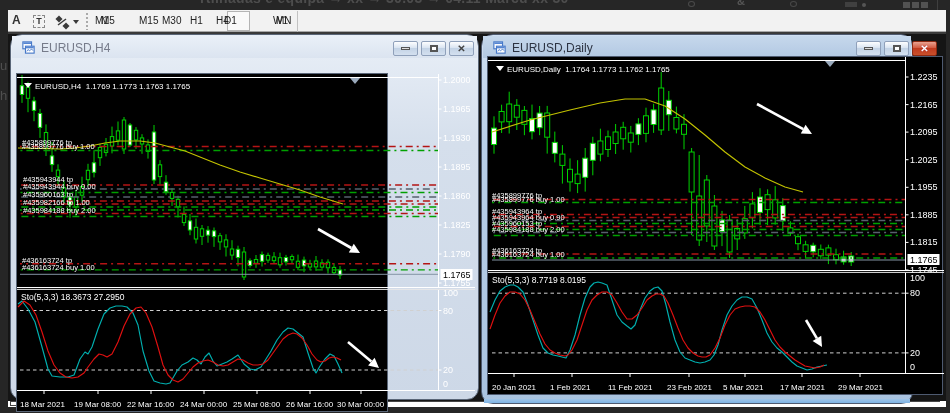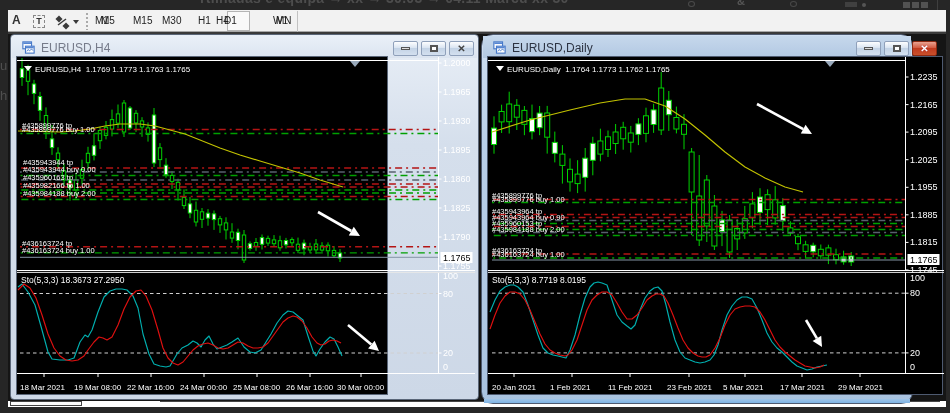--- a/index.html
+++ b/index.html
@@ -26,55 +26,55 @@
 <rect x="9.5" y="9.5" width="5" height="5" transform="rotate(45 12 12)" fill="#3a3a3a"></rect>
 <line x1="4" y1="11" x2="12" y2="5" stroke="#3a3a3a" stroke-width="1.4"></line>
 <polygon points="19,6 25,6 22,10" fill="#3a3a3a"></polygon>
 </svg>
 <div class="abs" style="left:86px;top:13px;width:2px;height:17px;background:repeating-linear-gradient(#aaa 0 2px,#f2f2f2 2px 4px)"></div>
 <div class="abs" style="left:297px;top:11px;width:1px;height:21px;background:#c2c2c2"></div>
 <div class="abs" style="left:227px;top:11px;width:23px;height:20px;background:#f9f9f9;border:1px solid #b4b4b4"></div>
 <div class="abs" style="left:93px;top:15px;width:300px;color:#222;font-size:10px">
 <span style="position:absolute;left:2px">M1</span>
     <span style="position:absolute;left:8px">M5</span>
-<span style="position:absolute;left:40px">M15</span>
+<span style="position:absolute;left:46px">M15</span>
     <span style="position:absolute;left:69px">M30</span>
-<span style="position:absolute;left:105px">H1</span>
+<span style="position:absolute;left:97px">H1</span>
     <span style="position:absolute;left:123px">H4</span>
 <span style="position:absolute;left:131px">D1</span>
     <span style="position:absolute;left:180px">W1</span>
 <span style="position:absolute;left:183px">MN</span>
 </div>
 
 <div class="abs" style="left:8px;top:34px;width:938px;height:367px;background:#151515"></div>
 <div class="abs" style="left:8px;top:401px;width:938px;height:6px;background:#fff"></div>
 <div class="abs" style="left:10px;top:401px;width:72px;height:5px;background:#fdfdfd;border:1px solid #444"></div>
 <div class="abs" style="left:160px;top:401px;width:780px;height:5px;background:#fdfdfd;border-top:1px solid #444"></div>
 <div class="abs" style="left:0px;top:407px;width:950px;height:6px;background:#262626"></div>
 
-<div class="abs" style="left:10px;top:34px;width:469px;height:366px;background:linear-gradient(#e9eff7,#d5dfec 30%,#cdd8e7);border:1px solid #5a6678;border-radius:4px">
+<div class="abs" style="left:10px;top:34px;width:469px;height:366px;background:linear-gradient(#e9eff7,#d5dfec 30%,#cdd8e7);border:1px solid #5a6678;border-radius:12px">
   <div class="abs" style="left:1px;top:1px;right:1px;height:22px;background:linear-gradient(#eaf0f8,#dbe4f0)"></div>
   <svg style="position:absolute;left:11px;top:6px" width="13" height="13" viewBox="0 0 15 15">
 <rect x="1" y="1" width="10" height="8" fill="#ffffff" stroke="#4678c8" stroke-width="1.3"></rect>
 <rect x="1.5" y="1.5" width="9" height="2" fill="#5585d2"></rect>
 <rect x="4" y="6" width="10" height="8" fill="#ffffff" stroke="#4678c8" stroke-width="1.3"></rect>
 <rect x="4.5" y="6.5" width="9" height="2" fill="#5585d2"></rect>
 <polyline points="5.5,12 7,9.8 8.8,11.4 10.6,9.4 13,10.8" fill="none" stroke="#4678c8" stroke-width="1"></polyline>
 </svg>
   <div class="abs" style="left:30px;top:6px;color:#767b8a;font-size:12px">EURUSD,H4</div>
   <div style="position:absolute;left:382px;top:6px;width:25px;height:15px;background:linear-gradient(#fdfeff,#d9e4f1 45%,#c3d3e6 50%,#d4e0ef);border:1px solid #8fa0ba;border-radius:2px;display:flex;align-items:center;justify-content:center;">
       <span style="display:inline-block;width:9px;height:3px;background:linear-gradient(#fff,#bbb);border:1px solid #555;margin-bottom:1px"></span>
     </div>
     <div style="position:absolute;left:410px;top:6px;width:25px;height:15px;background:linear-gradient(#fdfeff,#d9e4f1 45%,#c3d3e6 50%,#d4e0ef);border:1px solid #8fa0ba;border-radius:2px;display:flex;align-items:center;justify-content:center;">
       <span style="display:inline-block;width:8px;height:7px;border:2px solid #555;background:#fff;"></span>
     </div>
     <div style="position:absolute;left:438px;top:6px;width:25px;height:15px;background:linear-gradient(#fdfeff,#d9e4f1 45%,#c3d3e6 50%,#d4e0ef);border:1px solid #8fa0ba;border-radius:2px;display:flex;align-items:center;justify-content:center;">
       <span style="color:#444;font-weight:bold;font-size:10px;line-height:13px;">✕</span>
     </div>
-  <div class="abs" style="left:5px;top:21px;width:372px;height:339px;background:#000;border:1px solid #5a6678">
+  <div class="abs" style="left:5px;top:38px;width:372px;height:339px;background:#000;border:1px solid #5a6678">
     <svg width="458" height="337" viewBox="0 0 458 337">
         <line x1="421.5" y1="6" x2="424.5" y2="6" stroke="#fff" stroke-width="1"></line>
 <text x="426.0" y="9.0" font-family="&quot;Liberation Sans&quot;,sans-serif" font-size="9" fill="#ffffff" font-weight="normal" text-anchor="start">1.2000</text>
 <line x1="421.5" y1="35" x2="424.5" y2="35" stroke="#fff" stroke-width="1"></line>
 <text x="426.0" y="38.0" font-family="&quot;Liberation Sans&quot;,sans-serif" font-size="9" fill="#ffffff" font-weight="normal" text-anchor="start">1.1965</text>
 <line x1="421.5" y1="64" x2="424.5" y2="64" stroke="#fff" stroke-width="1"></line>
 <text x="426.0" y="67.0" font-family="&quot;Liberation Sans&quot;,sans-serif" font-size="9" fill="#ffffff" font-weight="normal" text-anchor="start">1.1930</text>
 <line x1="421.5" y1="93" x2="424.5" y2="93" stroke="#fff" stroke-width="1"></line>
 <text x="426.0" y="96.0" font-family="&quot;Liberation Sans&quot;,sans-serif" font-size="9" fill="#ffffff" font-weight="normal" text-anchor="start">1.1895</text>
 <line x1="421.5" y1="122" x2="424.5" y2="122" stroke="#fff" stroke-width="1"></line>

